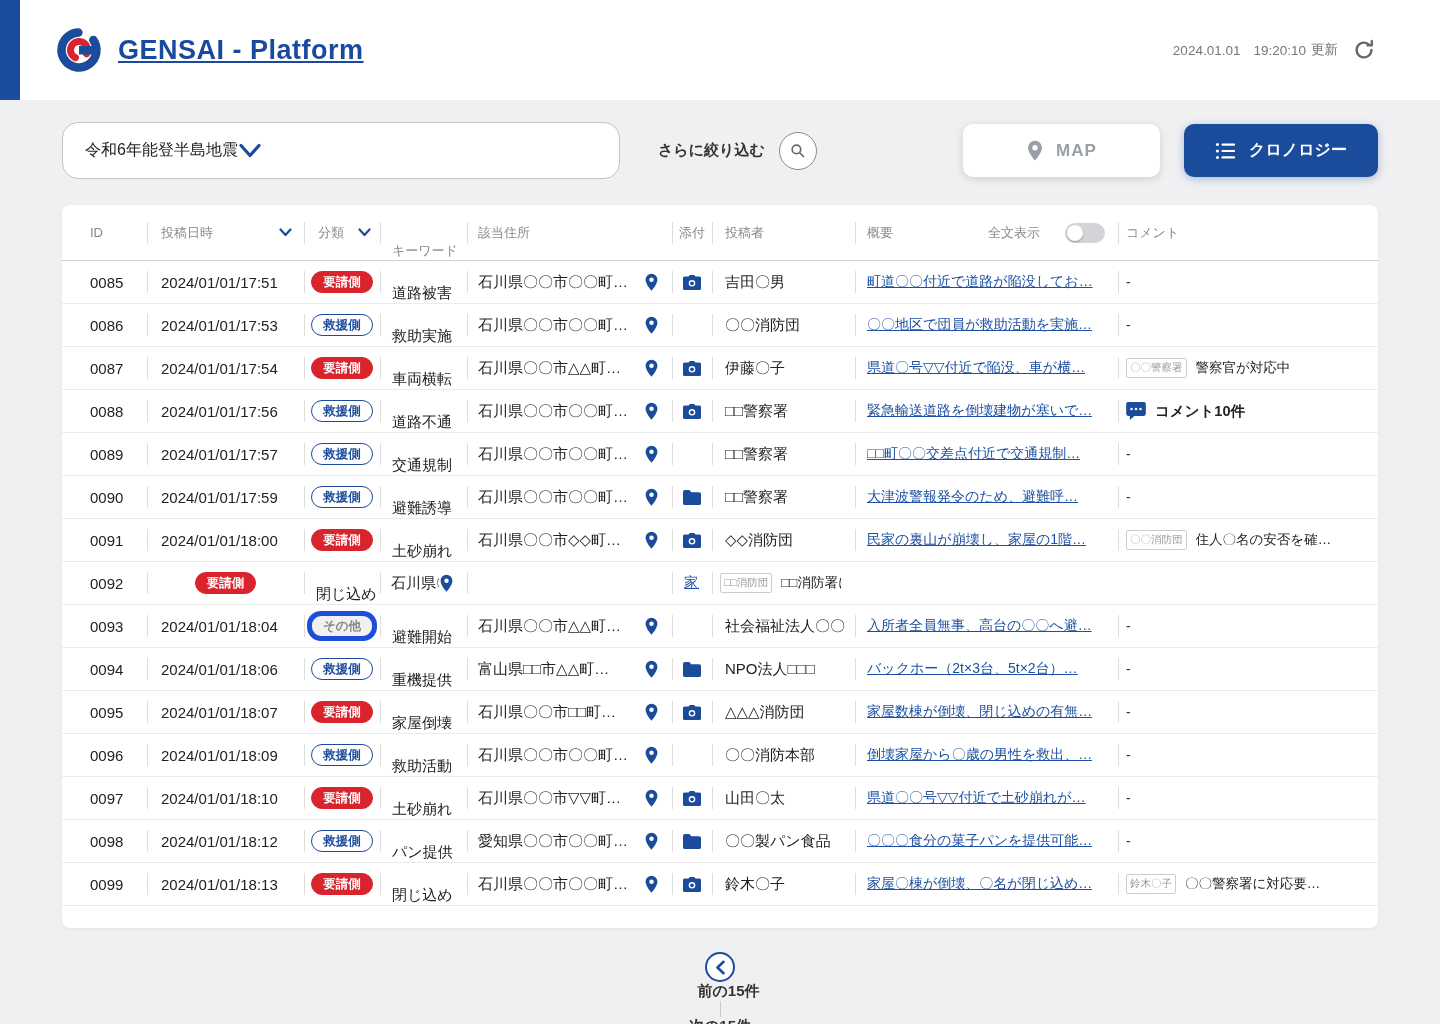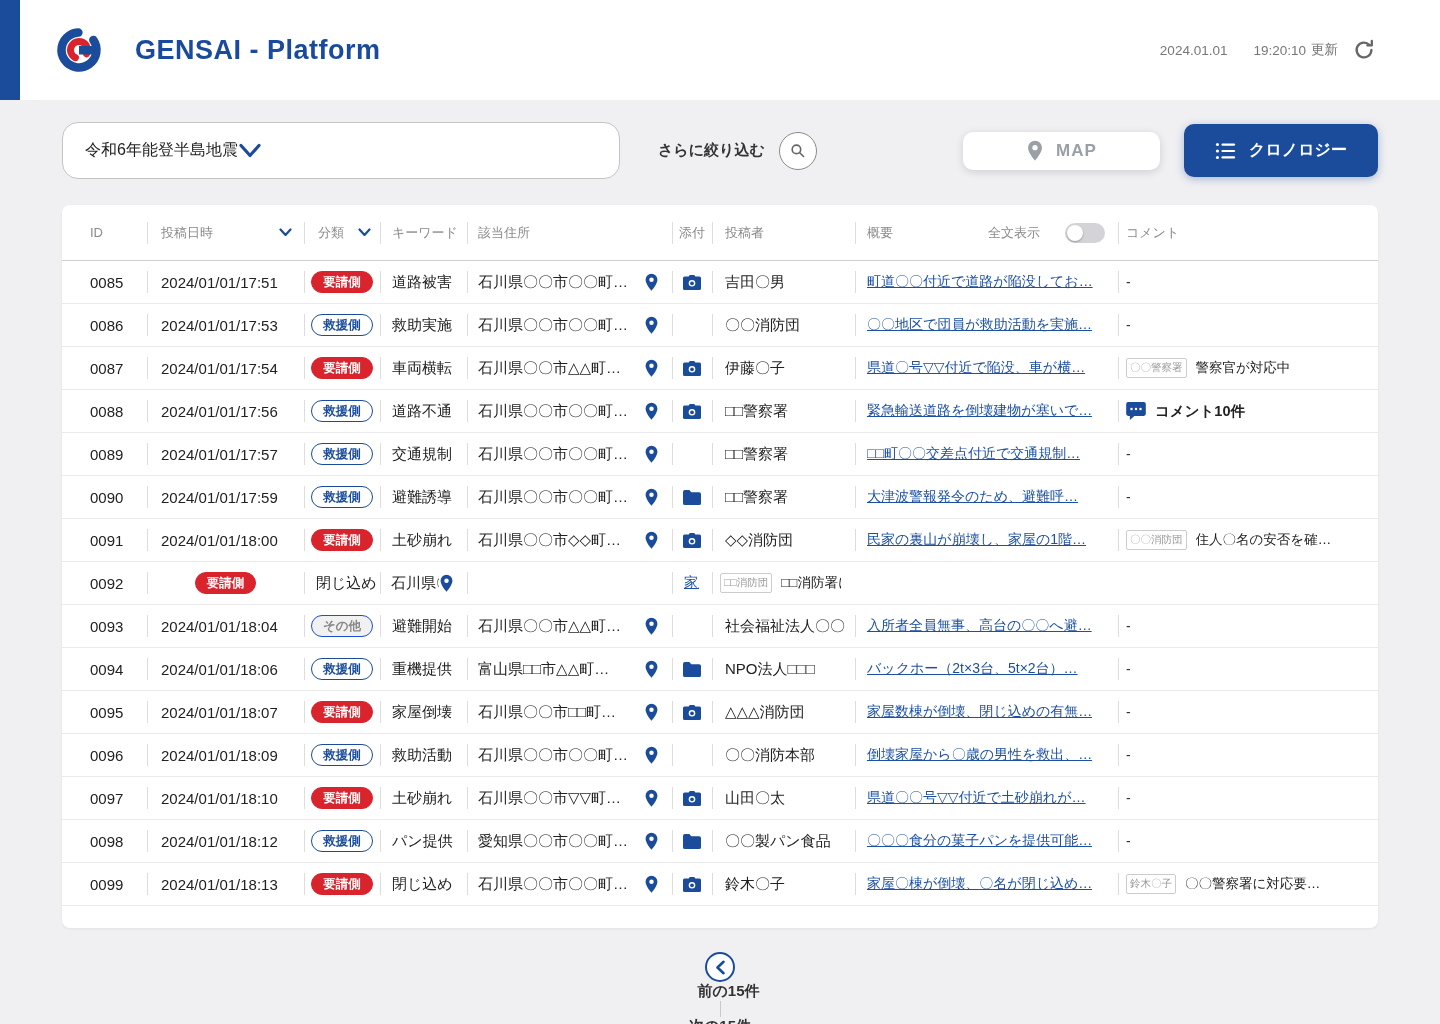--- a/index.html
+++ b/index.html
@@ -9,72 +9,72 @@
     font-family:"Liberation Sans","DejaVu Sans",sans-serif;
     color:#222;
     overflow:hidden;
   }
   svg { display:block; }
 
   
   .app-header { position:relative; height:100px; background:#fff; display:flex; align-items:center; }
   .header-accent { position:absolute; left:0; top:0; width:20px; height:100%; background:#1b4c9c; }
   .logo { margin-left:55px; width:48px; height:48px; flex:none; }
-  .app-title { margin-left:32px; font-size:27px; font-weight:bold; color:#1a4a9e; letter-spacing:.5px; }
+  .app-title { margin-left:15px; font-size:27px; font-weight:bold; color:#1a4a9e; letter-spacing:.5px;text-decoration:underline; }
   .updated { margin-left:auto; display:flex; align-items:center; font-size:13.5px; color:#777; }
-  .updated .u-date { margin-right:26px; }
+  .updated .u-date { margin-right:13px; }
   .updated .u-time { margin-right:5px; }
   .refresh-btn { margin:0 62px 0 14px; width:26px; height:26px; border:none; background:none; cursor:pointer; padding:0; }
 
   
   .toolbar { display:flex; align-items:center; margin:22px 62px 0; }
   .event-select { width:558px; height:57px; background:#fff; border:1px solid #c4c4c4; border-radius:16px;
     display:flex; align-items:center; padding:0 22px; font-size:16px; color:#222; cursor:pointer; }
   .event-select svg { margin-left:auto; }
   .filter-label { margin-left:38px; font-size:15px; font-weight:bold; color:#333; }
   .search-btn { margin-left:14px; width:38px; height:38px; border-radius:50%; border:1.5px solid #8a8a8a;
     background:#fff; display:flex; align-items:center; justify-content:center; cursor:pointer; }
-  .map-btn { margin-left:auto; width:197px; height:38px; border:none; border-radius:10px; background:#fff;
+  .map-btn { margin-left:auto; width:197px; height:53px; border:none; border-radius:10px; background:#fff;
     box-shadow:0 2px 8px rgba(0,0,0,.14); display:flex; align-items:center; justify-content:center; gap:12px;
     font-family:inherit; font-size:17px; font-weight:bold; color:#9aa0a6; letter-spacing:1px; cursor:pointer; }
   .chrono-btn { margin-left:24px; width:194px; height:53px; border:none; border-radius:10px; background:#1b4c9c;
     box-shadow:0 2px 8px rgba(27,76,156,.35); display:flex; align-items:center; justify-content:center; gap:13px;
     font-family:inherit; font-size:16px; font-weight:bold; color:#fff; cursor:pointer; }
 
   
   .card { margin:26px 62px 0; background:#fff; border-radius:8px; padding-bottom:22px;
     box-shadow:0 1px 3px rgba(0,0,0,.06); }
   .thead, .trow { display:grid; grid-template-columns:85px 157px 76px 87px 205px 40px 143px 263px 1fr; align-items:stretch; }
   .thead { height:56px; border-bottom:1px solid #cfcfcf; font-size:13px; color:#8a8a8a; }
   .trow { height:43px; border-bottom:1px solid #ebebeb; font-size:15px; }
   .cell { position:relative; display:flex; align-items:center; overflow:hidden; white-space:nowrap; }
   .sep::before { content:""; position:absolute; left:0; top:50%; transform:translateY(-50%);
     width:1px; height:22px; background:#ddd; }
   .c-id { padding-left:28px; }
   .c-dt { padding-left:14px; padding-right:12px; }
   .c-cat { padding-left:14px; padding-right:9px; }
   .trow .c-cat { justify-content:center; padding:0; }
-  .c-kw { padding-left:12px; }
+  .c-kw { padding-left:12px;align-items:flex-end; }
   .c-addr { padding-left:11px; padding-right:13px; }
   .c-att { justify-content:center; }
   .c-poster { padding-left:13px; padding-right:8px; }
   .c-sum { padding-left:12px; padding-right:13px; }
   .c-com { padding-left:8px; padding-right:14px; }
   .sort-icon { margin-left:auto; flex:none; }
   .addr-text { overflow:hidden; }
   .c-addr .icon-slot { margin-left:auto; flex:none; }
   .fulltext-group { margin-left:auto; display:flex; align-items:center; gap:25px; }
   .toggle { position:relative; width:40px; height:20px; border-radius:10px; background:#d4d4d8; cursor:pointer; flex:none; }
   .toggle::after { content:""; position:absolute; left:2px; top:2px; width:16px; height:16px; border-radius:50%;
     background:#fff; box-shadow:0 1px 2px rgba(0,0,0,.3); }
 
   .pill { flex:none; font-size:12.5px; font-weight:bold; padding:4px 11px; border-radius:14px; line-height:1; }
   .pill-request { background:#d9232d; color:#fff; border:1px solid #d9232d; }
   .pill-rescue  { background:#fff; color:#1b4c9c; border:1px solid #1b4c9c; }
-  .pill-other   { background:#f1f1f1; color:#888; border:1px solid #1d4ed8; }
+  .pill-other   { background:#f1f1f1; color:#888; border:5px solid #1d4ed8; }
 
   .sum-link { color:#1d50a2; text-decoration:underline; font-size:14px; overflow:hidden; cursor:pointer; }
   .com-dash { font-size:14px; color:#333; }
   .com-tag { flex:none; border:1px solid #ccc; border-radius:2px; color:#9a9a9a; font-size:10.5px; padding:2px 3px; margin-right:9px; }
   .com-text { font-size:13.5px; color:#222; overflow:hidden; }
   .com-count { display:flex; align-items:center; gap:9px; font-size:14.5px; font-weight:bold; color:#222; cursor:pointer; }
   .icon-slot { display:flex; align-items:center; }
 
   
   .pagination { display:flex; align-items:center; justify-content:space-between; margin:24px 62px 16px;flex-direction:column; }

